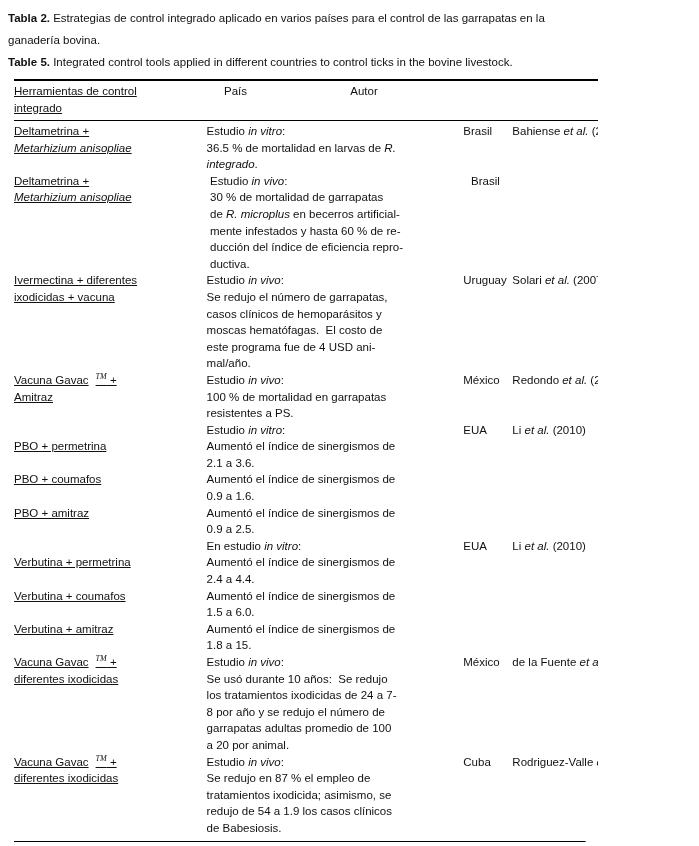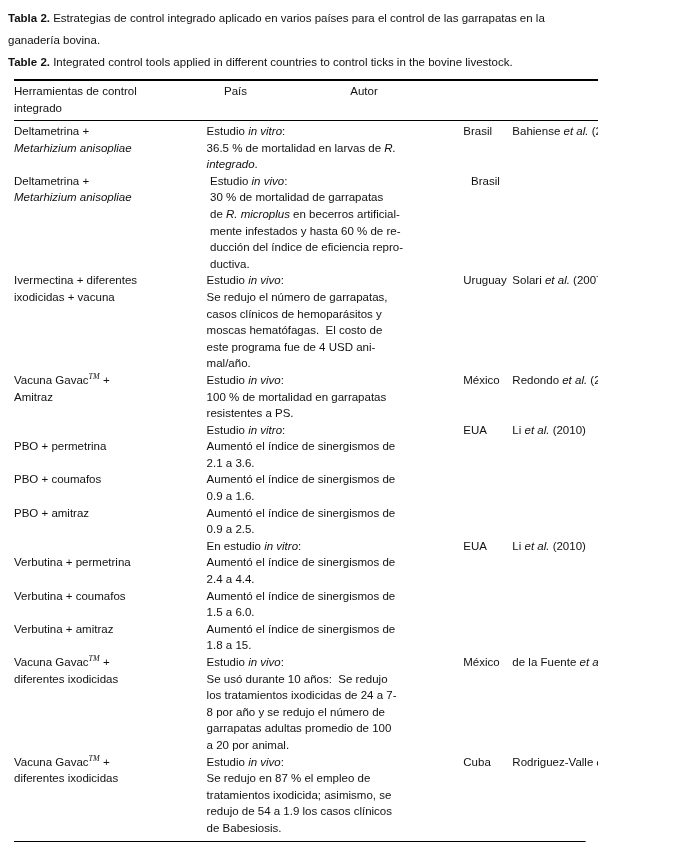--- a/index.html
+++ b/index.html
@@ -22,49 +22,50 @@
   .thead {
     border-top: 2px solid #000;
     border-bottom: 1.5px solid #000;
     display: flex; align-items: flex-start;
     padding: 2px 0 3px 0;
   }
   .trow { display: flex; align-items: flex-start; }
   .cell { white-space: pre; line-height: 16.6px; }
   .thead .cell { line-height: 17px; }
 
-  .col-tool    { width: 182px; }
+  .col-tool    { width: 182px; text-decoration: underline; }
   .col-result  { width: 233px; margin-left: 14px; }
   .col-country { width: 50px;  margin-left: 28px; }
   .col-author  { width: 180px; }
 
   .thead .col-result  { text-align: center; }
   .thead .col-author  { text-align: center; }
 
   .tbody { padding: 2px 0 4px 0; border-bottom: 1.5px solid #000; }
 
   i { font-style: italic; }
   sup {
     font-family: "Liberation Serif", serif;
     font-style: italic;
     font-size: 8px;
     vertical-align: super;
     line-height: 0;
+    margin-left: 7px;
   }
 
   .footnote { padding: 4px 0 0 6px; line-height: 16px; }
 </style>
 </head>
 <body>
 
 <div class="page">
 
   <div class="captions">
     <div class="caption-line"><span class="caption-label">Tabla 2.</span> <span>Estrategias de control integrado aplicado en varios países para el control de las garrapatas en la ganadería bovina.</span></div>
-    <div class="caption-line"><span class="caption-label">Table 2.</span> <span>Integrated control tools applied in different countries to control ticks in the bovine livestock.</span></div>
+    <div class="caption-line"><span class="caption-label">Table 5.</span> <span>Integrated control tools applied in different countries to control ticks in the bovine livestock.</span></div>
   </div>
 
   <div class="table">
 
     <div class="thead">
       <div class="cell col-tool">Herramientas de control
 integrado</div>
       <div class="cell col-country">País</div>
       <div class="cell col-author">Autor</div>
     </div>

